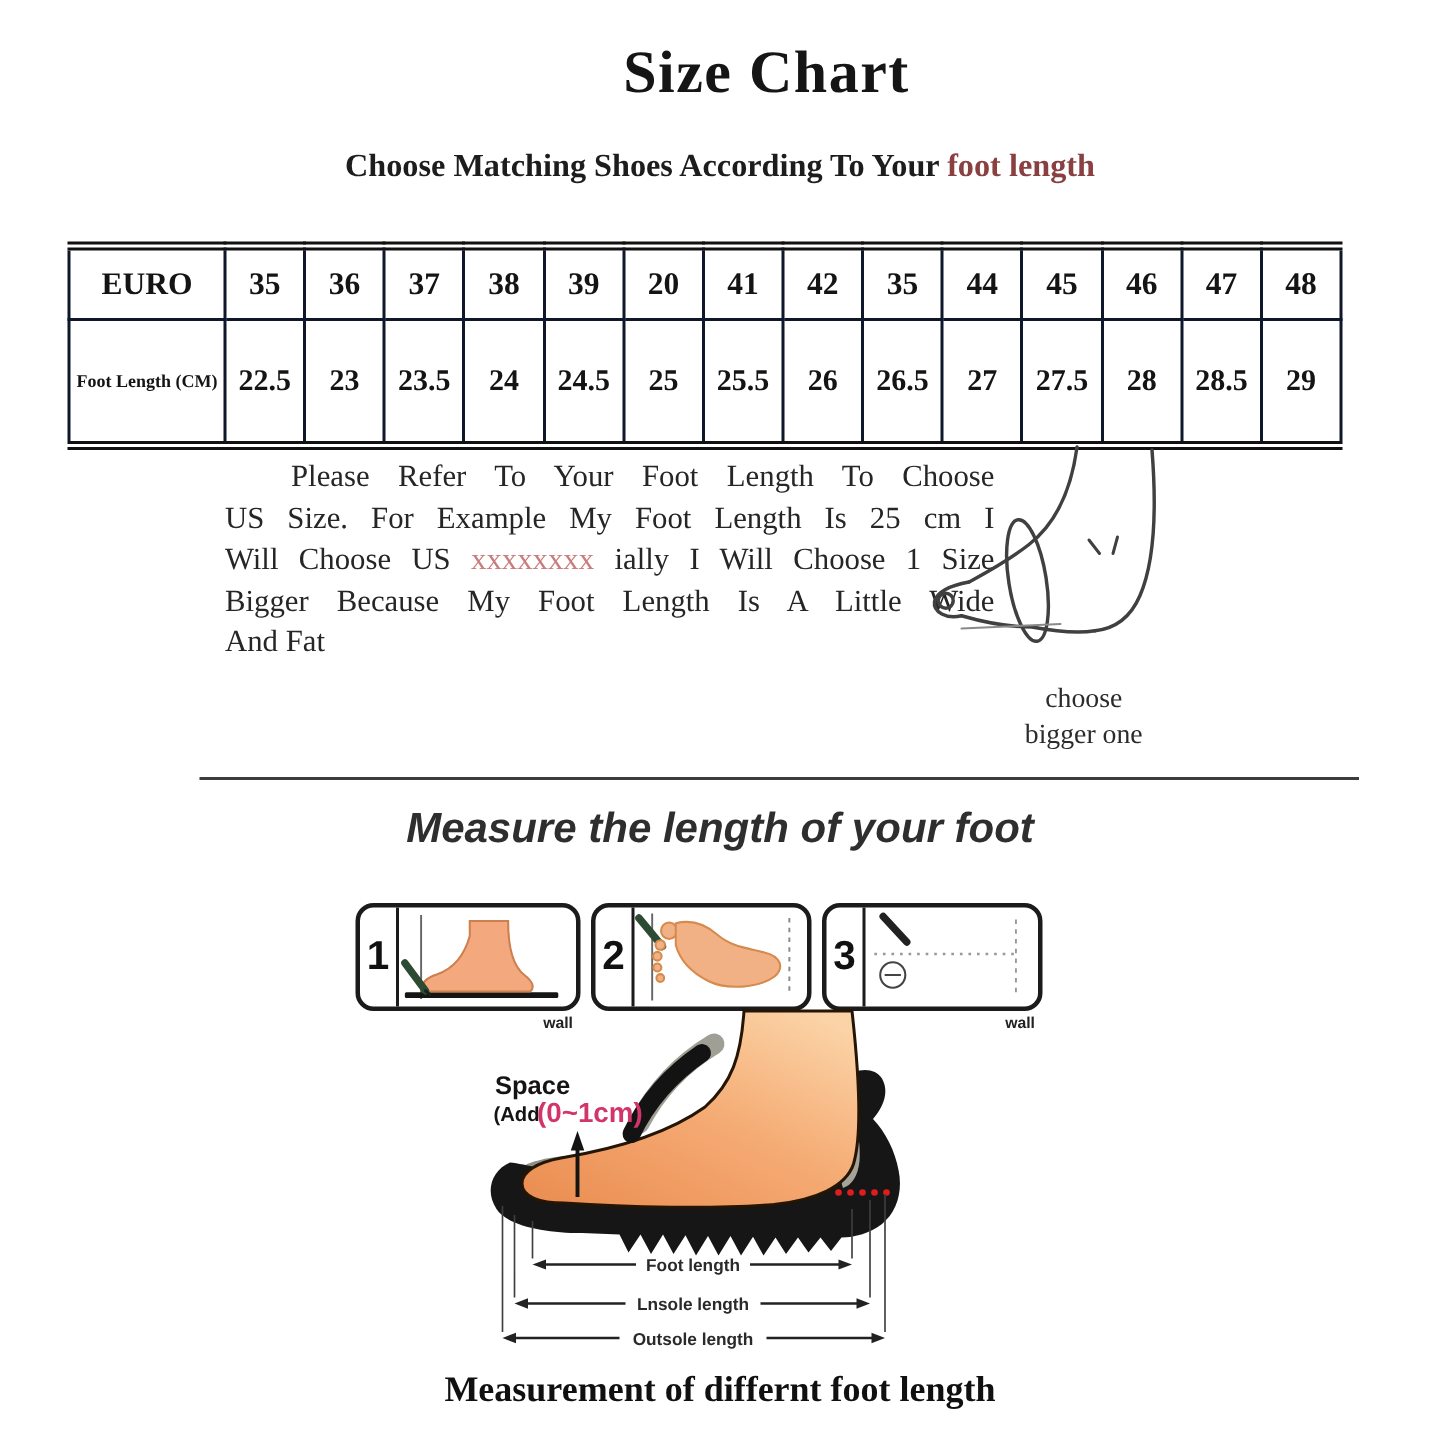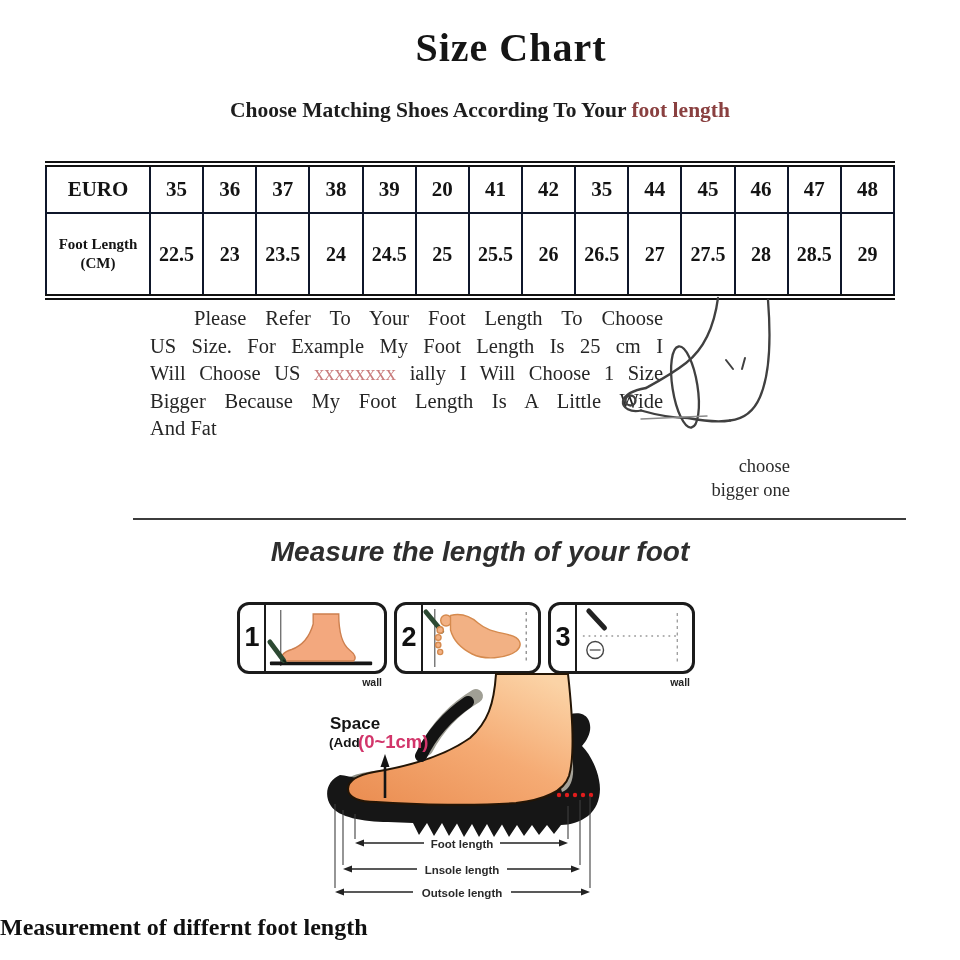--- a/index.html
+++ b/index.html
@@ -10,39 +10,39 @@
   .subtitle{position:absolute;top:98px;left:0;width:100%;text-align:center;
             font-size:21.5px;font-weight:bold;color:#1d1d1d;}
   .subtitle .hl{color:#8a4040;}
   table.size-table{position:absolute;left:45px;top:161px;width:850px;border-collapse:collapse;table-layout:fixed;
             border-top:6px double #111;border-bottom:6px double #111;border-left:2px solid #111;border-right:2px solid #111;}
   table.size-table td,table.size-table th{border:2px solid #0f172a;text-align:center;vertical-align:middle;
             font-weight:bold;color:#141414;padding:0;}
   table.size-table th{width:102px;}
   tr.r1 td,tr.r1 th{height:45px;font-size:21px;}
   tr.r2 td{height:80px;font-size:20px;margin-top:20px;}
-  tr.r2 th{font-size:15px;line-height:1.25;border-radius:13px;}
+  tr.r2 th{font-size:12px;line-height:1.25;border-radius:13px;}
   .attention{position:absolute;left:150px;top:305px;width:513px;font-size:20.5px;line-height:27.5px;color:#262626;}
   .attention .jline{text-align:justify;text-align-last:justify;}
   .attention .indent{padding-left:44px;}
   .attention .redx{color:#c97d7d;}
-  .choose-note{position:absolute;left:655px;top:454px;width:135px;text-align:right;
+  .choose-note{position:absolute;left:655px;top:454px;width:135px;text-align:center;
                font-size:18.5px;line-height:24px;color:#2b2b2b;}
   .divider{position:absolute;left:133px;top:518px;width:773px;height:2px;background:#3c3c3c;}
   .measure-heading{position:absolute;top:536px;left:0;width:100%;text-align:center;
         font-family:"Liberation Sans",sans-serif;font-style:italic;font-weight:bold;font-size:28px;color:#2e2e2e;}
   .steps{position:absolute;left:237px;top:602px;display:flex;gap:7px;}
   .panel{position:relative;width:147px;height:72px;border:3px solid #1b1b1b;border-radius:12px;background:#fff;box-sizing:border-box;}
   .panel .num{position:absolute;left:0;top:0;width:24px;height:100%;border-right:2px solid #1b1b1b;
         font-family:"Liberation Sans",sans-serif;font-weight:bold;font-size:27px;line-height:64px;text-align:center;color:#111;}
   .panel svg.content{position:absolute;left:25px;top:0;width:118px;height:66px;}
   .panel .wall{position:absolute;right:2px;top:50%;transform:translateY(-50%);
         font-family:"Liberation Sans",sans-serif;font-weight:bold;font-size:10.5px;color:#222;margin-top:44px;}
   .bigdiag{position:absolute;left:318px;top:672px;}
-  .caption{position:absolute;top:914px;left:0;width:100%;
+  .caption{position:absolute;top:914px;left:0;width:100%;text-align:center;
            font-size:24px;font-weight:bold;color:#101010;}
   .sketch{position:absolute;left:608px;top:288px;}
   svg text{font-family:"Liberation Sans",sans-serif;}
 </style>
 </head>
 <body>
 
 <div class="canvas">
 
   <div class="page-title">Size Chart</div>

